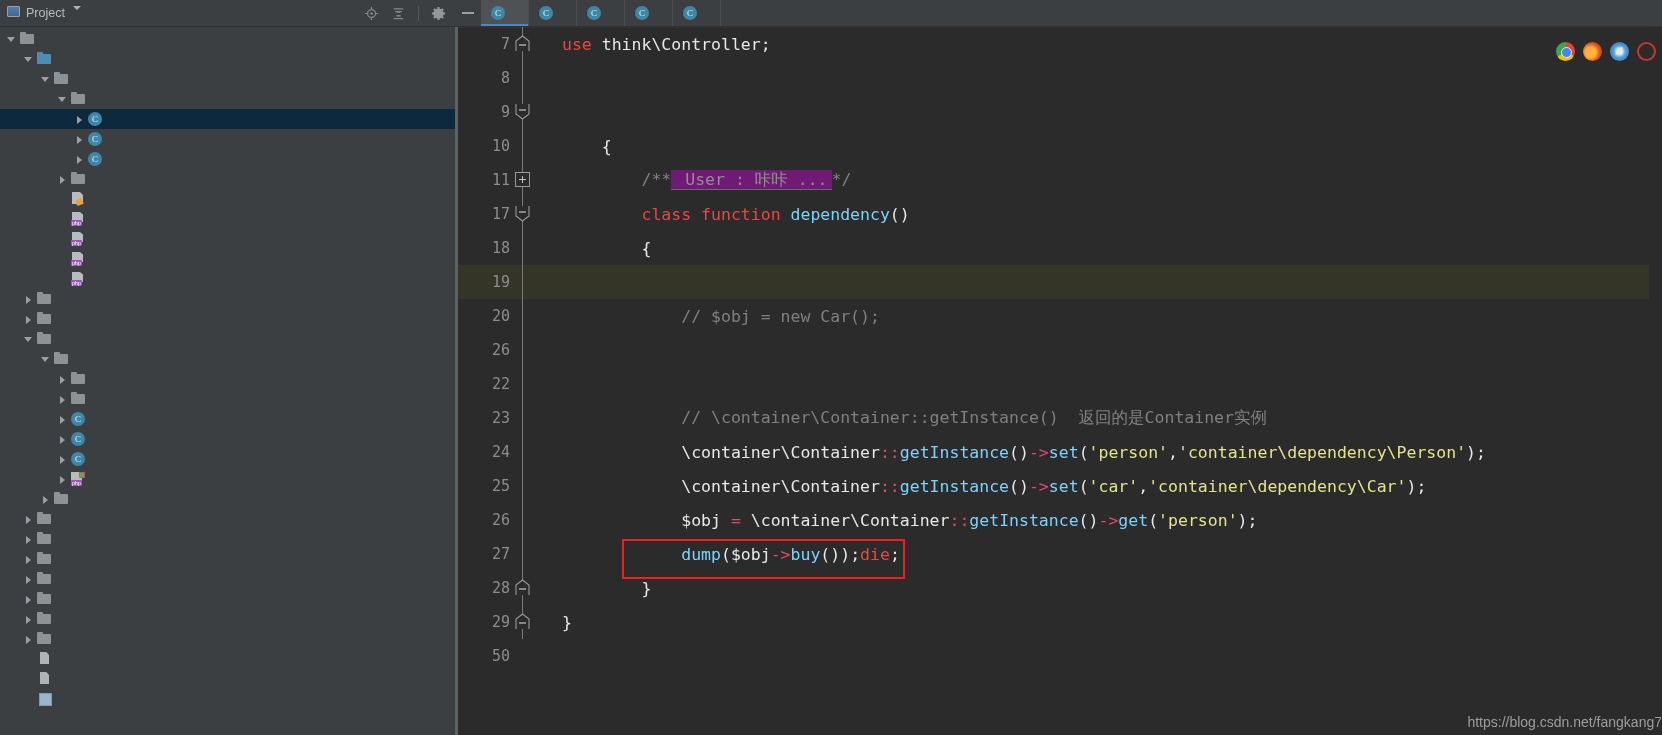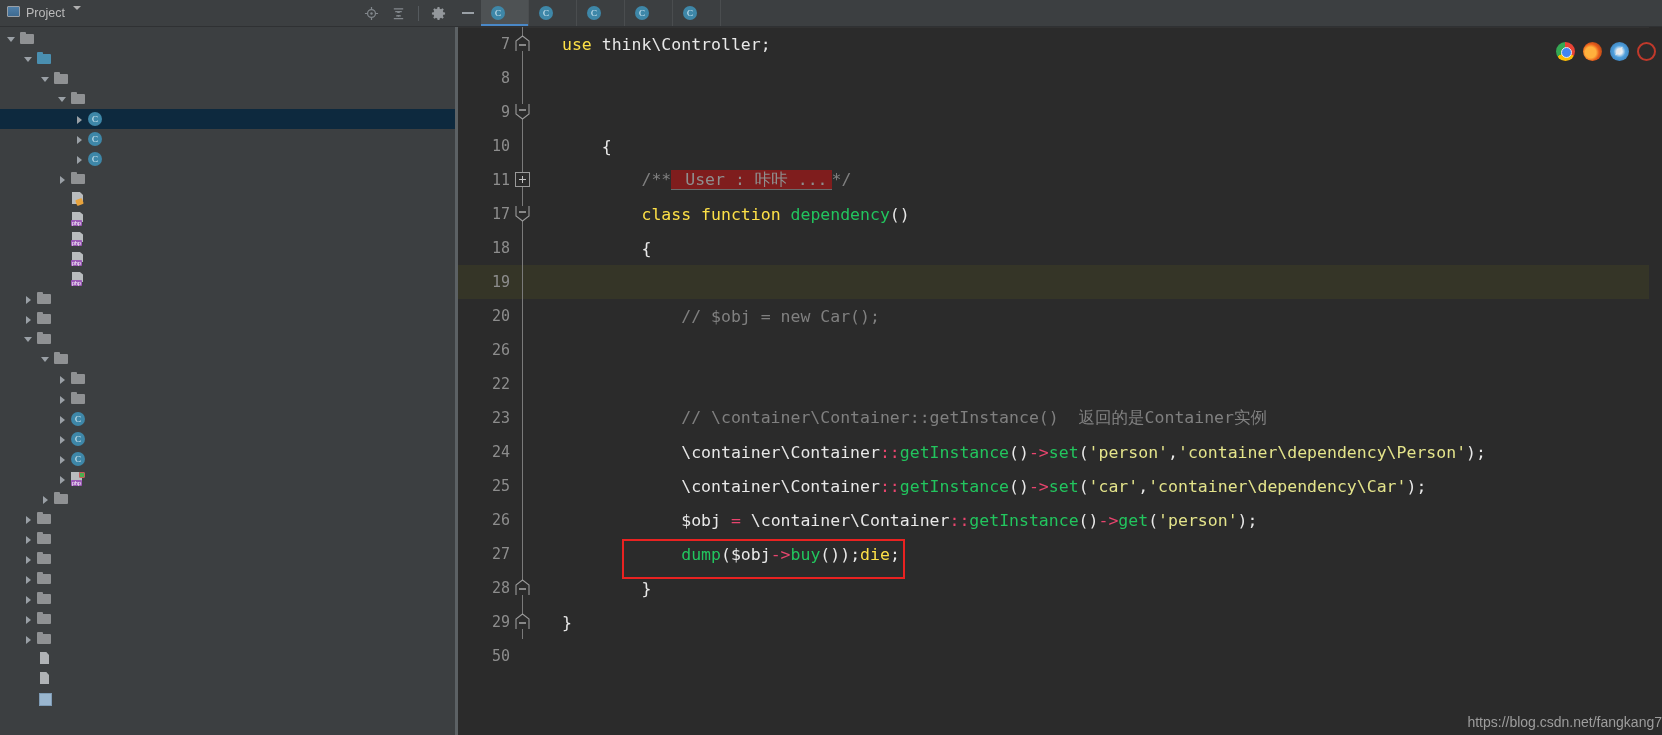--- a/index.html
+++ b/index.html
@@ -112,29 +112,29 @@
   .code { margin-left:26px; font-size:16.5px; color:#a9b7c6; white-space:pre; letter-spacing:0px; }
 
   
   .fline { position:absolute; left:12px; top:0; bottom:0; width:1px; background:#7a7a7a; }
   .fbox { position:absolute; left:5px; top:9px; width:15px; height:15px; border:1px solid #9a9a9a;
           background:#2b2b2b; }
   .fbox::before { content:""; position:absolute; left:3px; top:6px; width:7px; height:1px; background:#c0c0c0; }
   .fbox.plus::after { content:""; position:absolute; left:6px; top:3px; width:1px; height:7px; background:#c0c0c0; }
   .fcap-up { position:absolute; left:4px; top:8px; width:17px; height:17px; }
   .fcap-dn { position:absolute; left:4px; top:8px; width:17px; height:17px; }
-  .kw2 { color:#fde047; }
-  .fn { color:#22c55e; }
+  .kw2 { color:#ef4444; }
+  .fn { color:#7dd3fc; }
   .str { color:#e4e48b; }
   .cm { color:#808080; }
   .op { color:#e8456e; }
   .wh { color:#e8e8e8; }
 
   
-  .folded { background:#7f1d1d; color:#8f8f8f; padding:0 4px; border-bottom:1px solid #6b6b6b; }
+  .folded { background:#701a75; color:#8f8f8f; padding:0 4px; border-bottom:1px solid #6b6b6b; }
 
   
   .redbox { position:absolute; border:2px solid #e92221; pointer-events:none; }
 
   
   .browser-bar { position:absolute; right:6px; top:15px; display:flex; gap:8px; align-items:center; }
   .bico { width:19px; height:19px; border-radius:50%; display:block; }
   .bico-chrome { background: conic-gradient(#ea4335 0 33%, #fbbc05 0 66%, #34a853 0 100%); position:relative; }
   .bico-chrome::after { content:""; position:absolute; left:5px; top:5px; width:9px; height:9px;
       border-radius:50%; background:#4285f4; border:1.5px solid #e8e8e8; }

